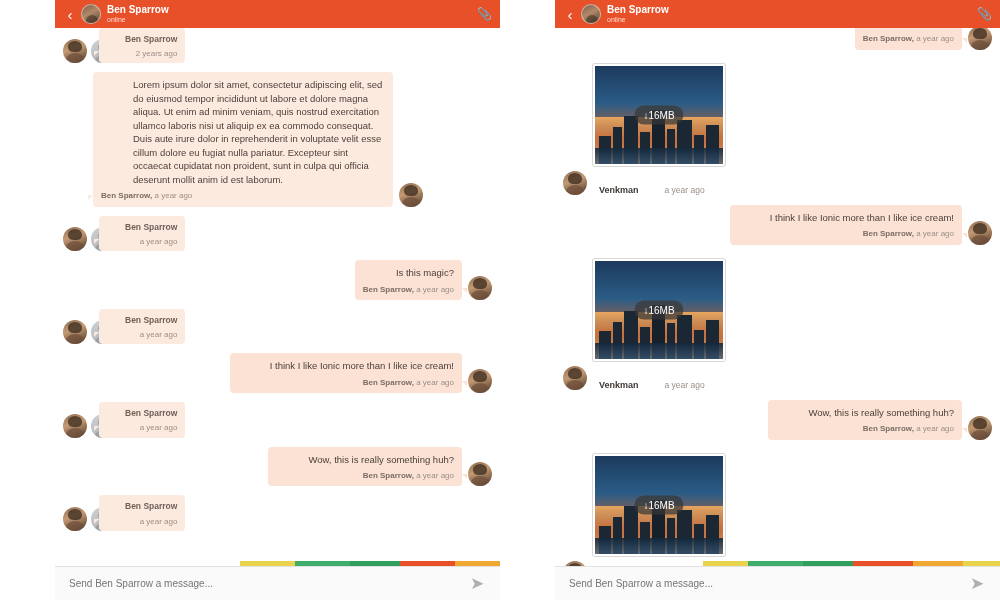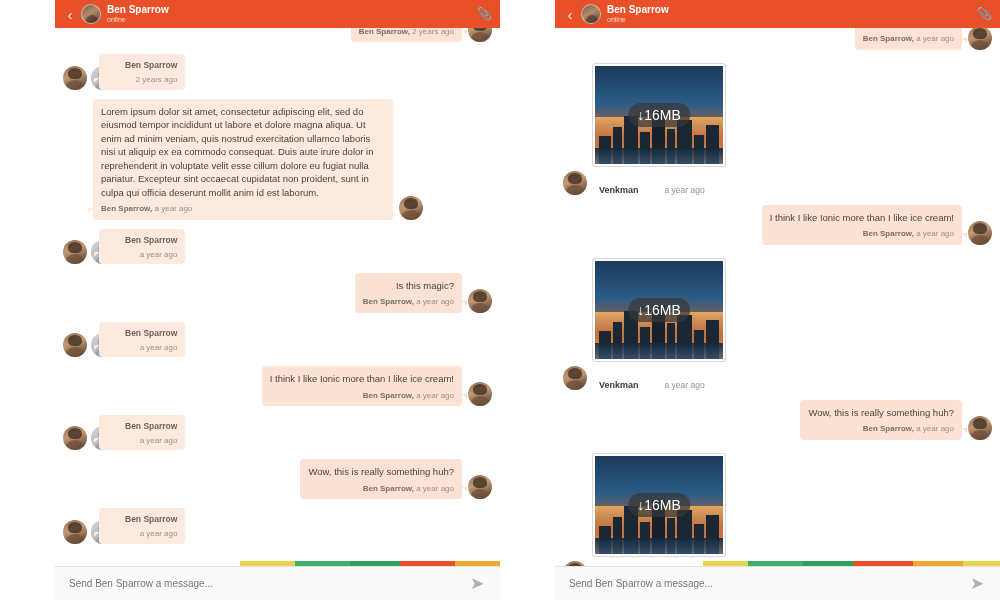--- a/index.html
+++ b/index.html
@@ -161,21 +161,21 @@
     border-style: solid;
     border-color: #fdeadf transparent transparent transparent;
   }
   .bubble.me::after {
     content:"";
     position:absolute; right:-5px; bottom:7px;
     border-width: 5px 0 0 5px;
     border-style: solid;
     border-color: #fbe2d4 transparent transparent transparent;
   }
-  .bubble .body { margin-bottom: 4px; }
+  .bubble .body { margin-bottom: 4px; margin-left: 32px; }
   .meta {
     font-size: 8px;
     color: #9b8f88;
   }
   .meta .who { font-weight: bold; color: #7a6d66; }
   .bubble.me .meta { text-align: left; }
 
   
   .bubble.name-only {
     min-width: 78px;
@@ -224,21 +224,21 @@
   .photo .water {
     position: absolute; left: 0; right: 0; bottom: 0; height: 16%;
     background: linear-gradient(to bottom, rgba(20,40,60,.9), rgba(60,90,120,.75));
   }
   .dl-badge {
     position: absolute;
     left: 50%; top: 50%;
     transform: translate(-50%,-50%);
     background: rgba(55,55,55,.72);
     color: #fff;
-    font-size: 14px;
+    font-size: 10px;
     padding: 4px 9px;
     border-radius: 12px;
     white-space: nowrap;
   }
   .img-caption {
     display: flex;
     align-items: flex-end;
     margin-top: 5px;
   }
   .img-caption .cap-name {
@@ -312,29 +312,20 @@
       <div class="hdr-text">
         <span class="hdr-name">Ben Sparrow</span>
         <span class="hdr-status">online</span>
       </div>
       <div class="hdr-spacer"></div>
       <div class="clip-icon">📎</div>
     </div>
 
     <div class="msg-list">
 
-      <div class="row me" style="margin-top:-14px;margin-bottom:12px;">
-        <div class="bubble me one-line" style="padding-top:12px;">
-          <div class="meta">
-            <span class="who">Ben Sparrow,</span>
-            <span>2 years ago</span>
-          </div>
-        </div>
-        <div class="avatar me"></div>
-      </div>
 
       <div class="row them">
         <div class="avatar them"></div>
         <div class="avatar them alt" style="margin-left:-2px;"></div>
         <div class="bubble them name-only" style="margin-left:-22px;padding-left:26px;">
           <span class="who">Ben Sparrow</span>
           <span class="meta" style="display:block;">2 years ago</span>
         </div>
       </div>
 

